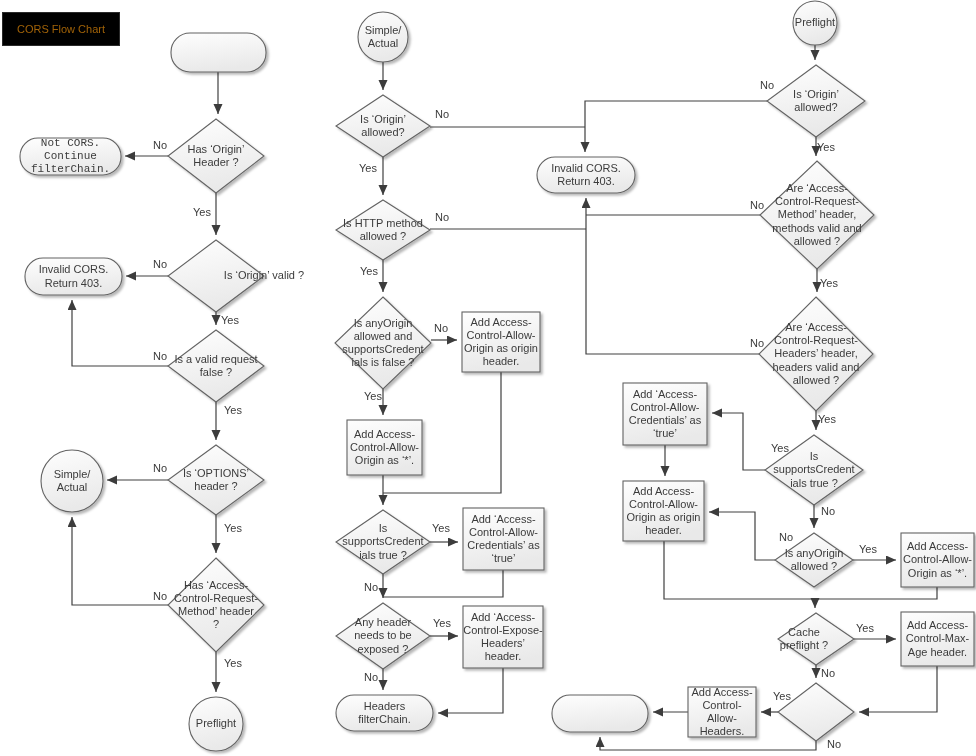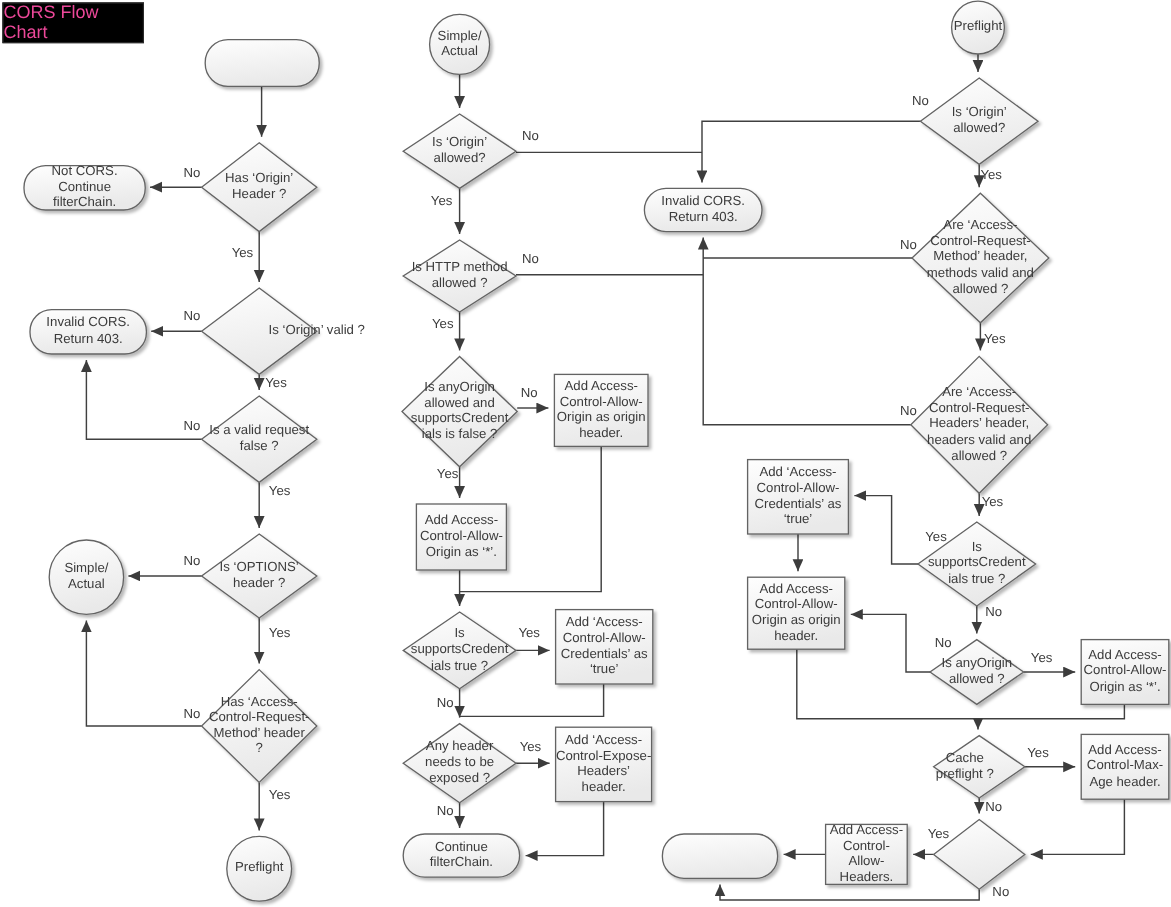--- a/index.html
+++ b/index.html
@@ -6,22 +6,22 @@
   .stage{position:relative;width:976px;height:756px;background:#fff;overflow:hidden;
          font-family:"Liberation Sans",sans-serif;}
   .stage svg{position:absolute;left:0;top:0;}
   .e{fill:none;stroke:#404040;stroke-width:1.2px;}
   .shape{stroke:#636363;stroke-width:1.1px;}
   .node{position:absolute;display:flex;align-items:center;justify-content:center;
         text-align:center;white-space:pre-line;color:#3b3b3b;font-size:11px;line-height:1.2;
         pointer-events:none;}
   .lab{position:absolute;transform:translate(-50%,-50%);color:#3b3b3b;font-size:11px;
        line-height:1;pointer-events:none;}
-  .title{position:absolute;left:2px;top:2px;width:116px;height:32px;background:#000;
-         border:1px solid #2a2a2a;color:#ec4899;font-size:15px;display:flex;align-items:center;
+  .title{position:absolute;left:2px;top:12px;width:116px;height:32px;background:#000;
+         border:1px solid #2a2a2a;color:#a16207;font-size:11px;display:flex;align-items:center;
          justify-content:center;}
 </style>
 </head>
 <body>
 
 <div class="stage">
 
 <svg width="976" height="756" viewBox="0 0 976 756">
   <defs>
     <linearGradient id="g1" x1="0" y1="0" x2="0.25" y2="1">
@@ -128,21 +128,21 @@
     <rect class="shape" fill="url(#g1)" x="901" y="533" width="73" height="54"></rect>
     <rect class="shape" fill="url(#g1)" x="901" y="612" width="73" height="54"></rect>
     <rect class="shape" fill="url(#g1)" x="688" y="687" width="68" height="50"></rect>
   </g>
 </svg>
 
 <div class="title">CORS Flow Chart</div>
 
 <div class="node" style="left:168px;top:119px;width:96px;height:74px;">Has ‘Origin’
 Header ?</div>
-<div class="node" style="left:20px;top:138px;width:101px;height:37px;">Not CORS. Continue
+<div class="node" style="left:20px;top:138px;width:101px;height:37px;font-family:Liberation Mono, monospace;">Not CORS. Continue
 filterChain.</div>
 <div class="node" style="left:168px;top:240px;width:96px;height:72px;margin-left:48px;">Is ‘Origin’ valid ?</div>
 <div class="node" style="left:25px;top:258px;width:97px;height:37px;">Invalid CORS.
 Return 403.</div>
 <div class="node" style="left:168px;top:330px;width:96px;height:72px;">Is a valid request
 false ?</div>
 <div class="node" style="left:168px;top:445px;width:96px;height:70px;">Is ‘OPTIONS’
 header ?</div>
 <div class="node" style="left:41px;top:450px;width:62px;height:62px;">Simple/
 Actual</div>
@@ -177,21 +177,21 @@
 <div class="node" style="left:463px;top:508px;width:81px;height:62px;">Add ‘Access-
 Control-Allow-
 Credentials’ as
 ‘true’</div>
 <div class="node" style="left:336px;top:603px;width:94px;height:66px;">Any header
 needs to be
 exposed ?</div>
 <div class="node" style="left:463px;top:606px;width:80px;height:62px;">Add ‘Access-
 Control-Expose-
 Headers’ header.</div>
-<div class="node" style="left:336px;top:695px;width:97px;height:36px;">Continue filterChain.</div>
+<div class="node" style="left:336px;top:695px;width:97px;height:36px;">Headers filterChain.</div>
 
 <div class="node" style="left:793px;top:1px;width:44px;height:44px;">Preflight</div>
 <div class="node" style="left:767px;top:65px;width:98px;height:72px;">Is ‘Origin’
 allowed?</div>
 <div class="node" style="left:760px;top:161px;width:114px;height:108px;">Are ‘Access-
 Control-Request-
 Method’ header,
 methods valid and
 allowed ?</div>
 <div class="node" style="left:759px;top:297px;width:114px;height:114px;">Are ‘Access-

